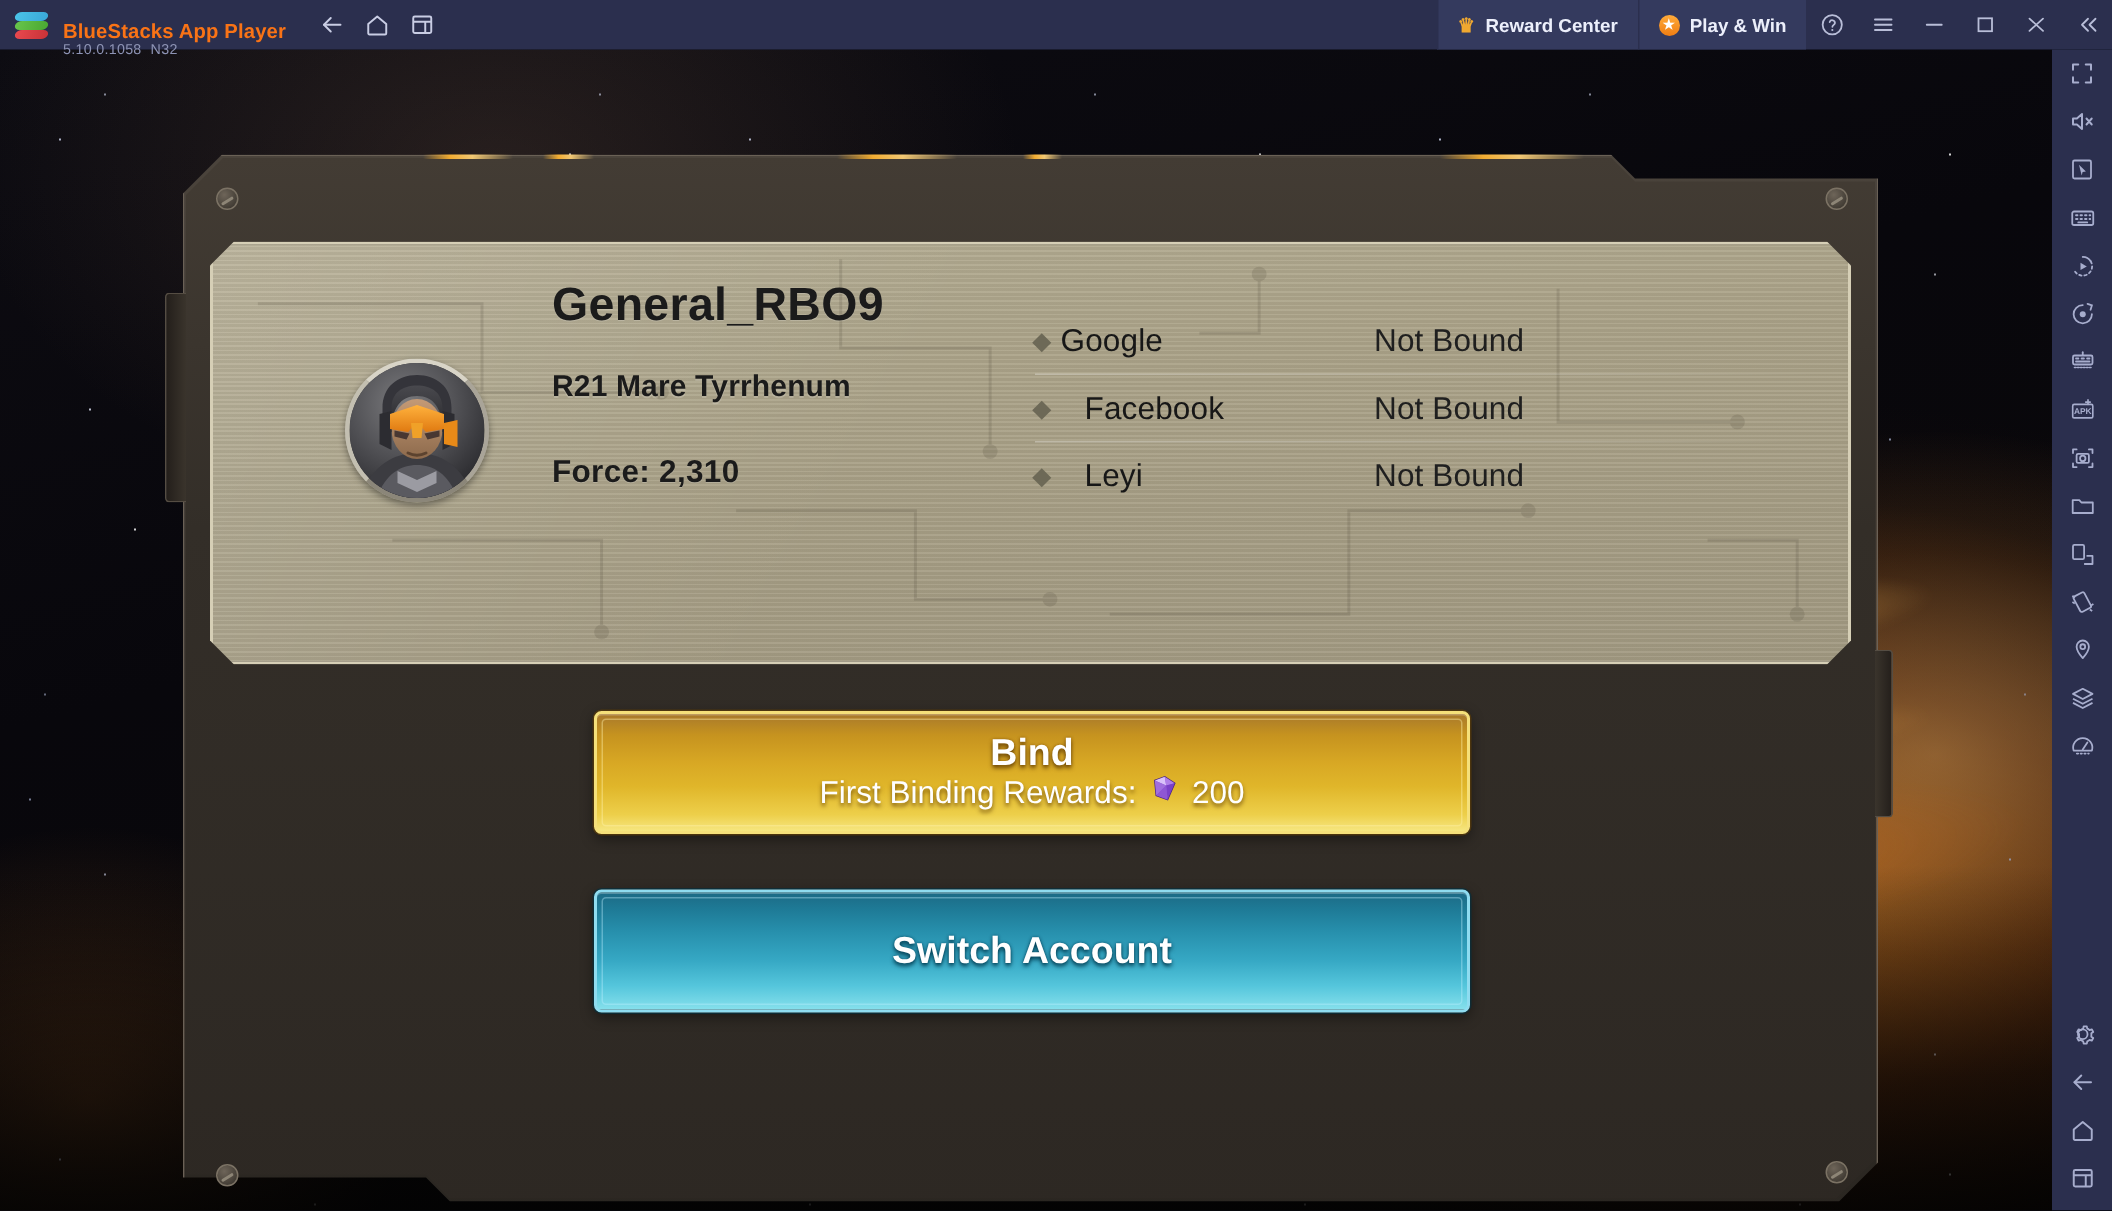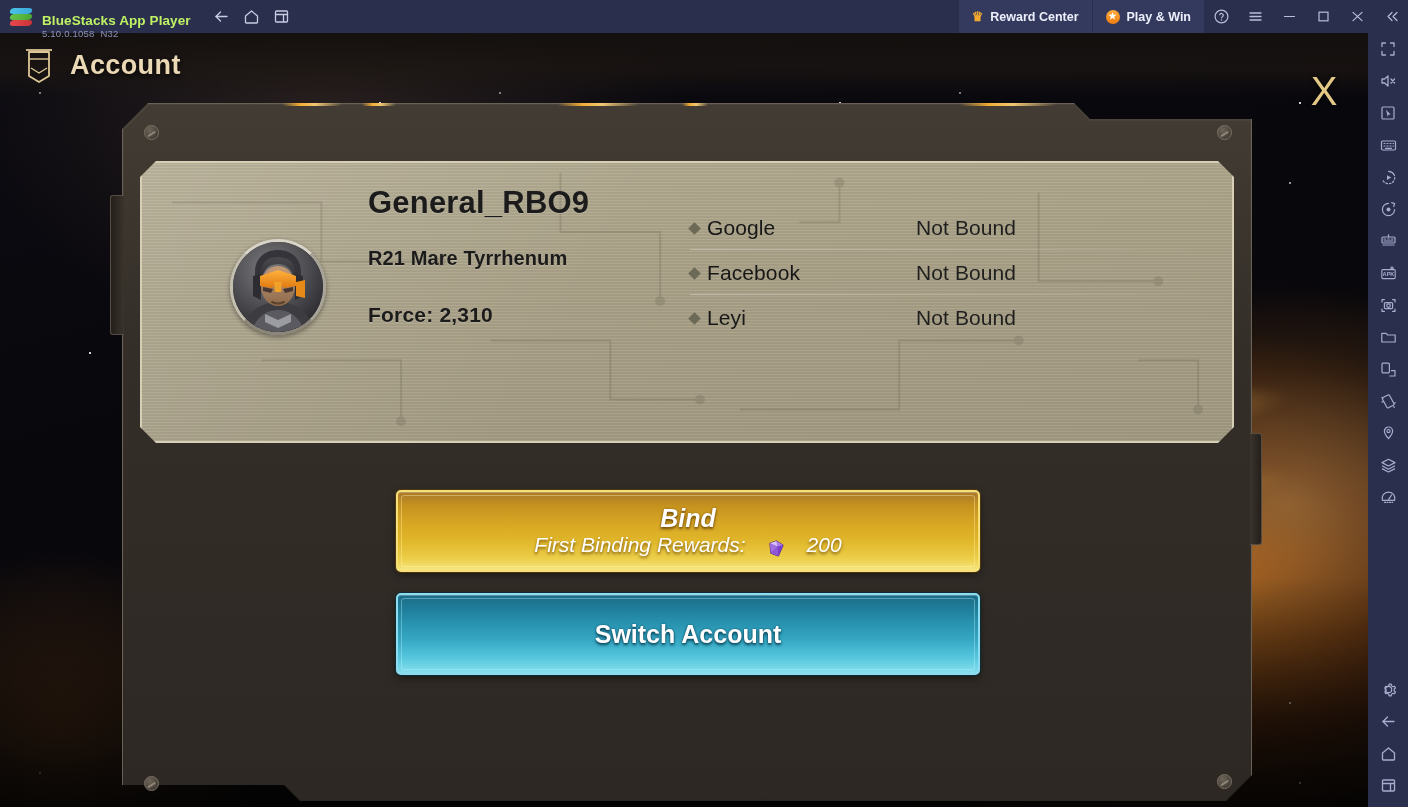--- a/index.html
+++ b/index.html
@@ -28,21 +28,21 @@
   .bs-logo i {
     position: absolute; left: 0; width: 22px; height: 6px;
     border-radius: 4px / 3px;
     transform: skewX(-16deg);
   }
   .bs-logo i:nth-child(1) { top: 1px; background: linear-gradient(90deg,#4ac3e8,#3aa8d8); }
   .bs-logo i:nth-child(2) { top: 7px; background: linear-gradient(90deg,#67c44a,#4aa832); }
   .bs-logo i:nth-child(3) { top: 13px; background: linear-gradient(90deg,#e8484e,#c93338); }
 
   .bs-titles { display: flex; flex-direction: column; justify-content: center; margin-right: 16px; }
-  .bs-app-name { color: #bef264; font-size: 13.5px; font-weight: bold; line-height: 15px; letter-spacing: .1px; margin-top: 20px; }
+  .bs-app-name { color: #f97316; font-size: 13.5px; font-weight: bold; line-height: 15px; letter-spacing: .1px; margin-top: 20px; }
   .bs-version { color: #8d93b4; font-size: 9.5px; line-height: 12px; letter-spacing: .2px; }
   .bs-version .vtag { margin-left: 6px; }
 
   .tb-icon {
     width: 30px; height: 33px; display: flex; align-items: center; justify-content: center;
     color: #c9cde4; flex: none;
   }
   .tb-icon svg { display: block; }
 
   .tb-spacer { flex: 1 1 auto; }
@@ -256,21 +256,21 @@
   #player-name { top:22px; font-size:31px; letter-spacing:.2px; }
   #player-server { top:84px; font-size:20px; letter-spacing:.1px; }
   #player-force { top:140px; font-size:21px; letter-spacing:.2px; }
 
   
   #bind-list { position:absolute; left:548px; top:42px; width:500px; }
   .bind-row {
     position:relative; height:45px;
     display:flex; align-items:center;
   }
-  .bind-row + .bind-row { margin-top:0px; }
+  .bind-row + .bind-row { margin-top:0px;gap:16px; }
   .bind-row::after {
     content:""; position:absolute; left:0; right:-22px; bottom:0; height:1px;
     background: linear-gradient(90deg, rgba(255,255,255,.30), rgba(255,255,255,.16) 70%, rgba(255,255,255,0));
   }
   .bind-row:last-child::after { display:none; }
   .bullet {
     width:9px; height:9px; flex:none; margin-right:8px; margin-top:2px;
     background:#6d6957; transform:rotate(45deg);
   }
   .bind-label { color:#171717; font-size:21px; letter-spacing:.1px; }
@@ -279,36 +279,35 @@
   }
 
   
   .btn {
     position:absolute; left:274px; width:584px; height:82px;
     display:flex; flex-direction:column; align-items:center; justify-content:center;
     cursor:pointer; border-radius:5px;
   }
   
   #btn-bind {
-    top:387px;
+    top:371px;
     background: linear-gradient(180deg,#a8792b 0%, #c6931f 18%, #d8a824 42%, #e0b62a 62%, #edcf4a 86%, #f6e680 100%);
     border:2px solid #f5e07a;
     box-shadow: 0 0 0 1px rgba(90,60,10,.75), 0 3px 9px rgba(0,0,0,.45), inset 0 1px 0 rgba(255,255,255,.25);
-    font-style: italic;
   }
   #btn-bind::before {
     content:""; position:absolute; inset:3px; border-radius:3px;
     border:1px solid rgba(255,240,170,.42); pointer-events:none;
   }
   .bind-title {
     color:#ffffff; font-size:25px; font-weight:bold; line-height:28px;
     text-shadow: 0 2px 3px rgba(90,55,0,.85), 0 0 2px rgba(120,70,0,.6);
   }
   .bind-sub {
-    display:flex; align-items:flex-end; gap:21px;
+    display:flex; align-items:flex-start; gap:9px;
     color:#ffffff; font-size:21px; line-height:26px;
     text-shadow: 0 2px 3px rgba(90,55,0,.8);
   }
   .gem { width:19px; height:19px; display:block; }
 
   
   .btn-blue {
     background: linear-gradient(180deg,#1c6a85 0%, #1e7a96 14%, #2790ad 34%, #36a8c4 58%, #55c6dc 80%, #86e0ec 100%);
     border:2px solid #8fdcf0;
     box-shadow: 0 0 0 1px rgba(8,48,62,.75), 0 3px 9px rgba(0,0,0,.45), inset 0 1px 0 rgba(255,255,255,.25);
@@ -417,32 +416,20 @@
         </svg>
     </div>
   </div>
 
   <div id="game">
     <div id="stars"></div>
     <div id="stars2"></div>
     <div id="nebula"></div>
     <div id="gradient-floor"></div>
 
-    <div id="game-header">
-      <div id="banner-icon">
-        <svg width="34" height="38" viewBox="0 0 34 38" fill="none" stroke="#ddc796" stroke-width="1.8" stroke-linejoin="round">
-          <path d="M4 4h26"></path>
-          <path d="M7 6h20v24l-10 6-10-6z"></path>
-          <path d="M7 13h20" stroke-width="1.4"></path>
-          <path d="M9 22l8 5 8-5" stroke-width="1.4"></path>
-        </svg>
-      </div>
-      <div id="page-title">Account</div>
-      <div id="close-x">X</div>
-    </div>
 
     <div id="dialog">
       <div id="dialog-frame"></div>
       <div id="dialog-frame-inner"></div>
 
       <div class="top-accent ta1"></div>
       <div class="top-accent ta2"></div>
       <div class="top-accent ta3"></div>
       <div class="top-accent ta4"></div>
       <div class="top-accent ta5"></div>

